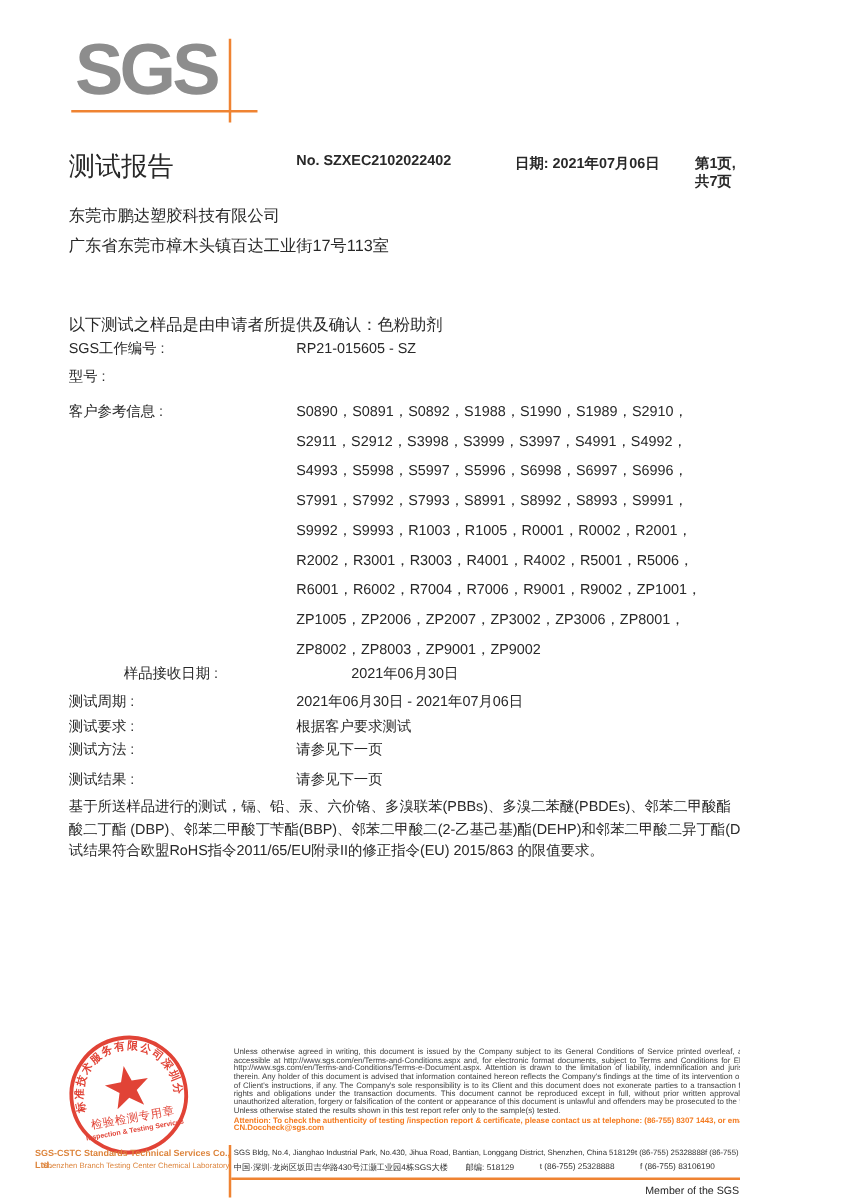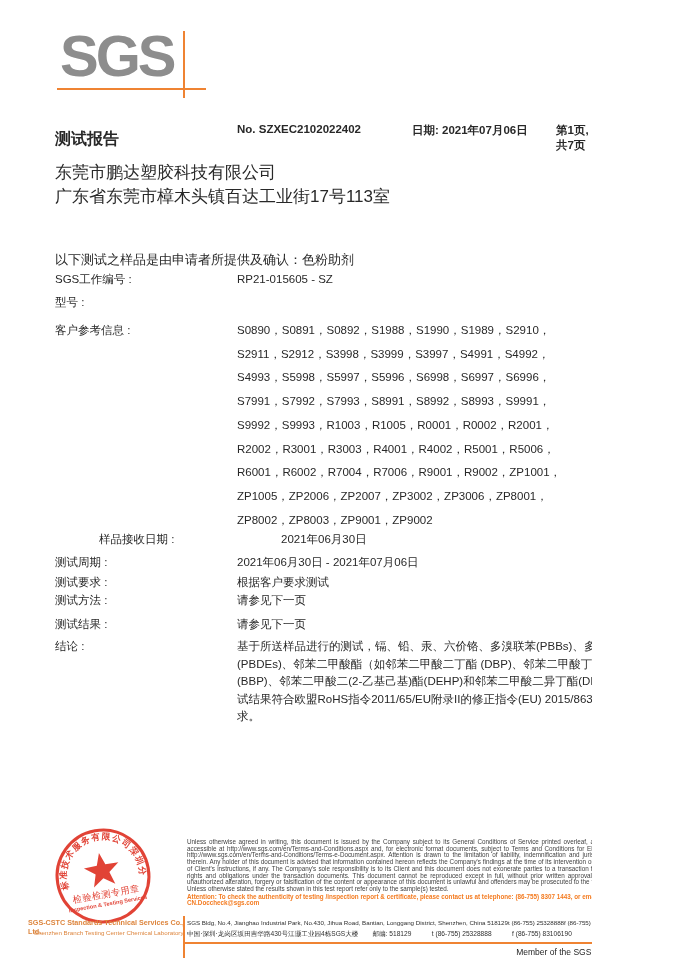--- a/index.html
+++ b/index.html
@@ -8,27 +8,27 @@
   body { font-family:"Liberation Sans","DejaVu Sans",sans-serif; }
   .page { position:relative; width:592px; height:959px; background:#ffffff; color:#282828; overflow:hidden; }
 
   
   .logo-text { position:absolute; left:60px; top:26px; font-size:58px; font-weight:bold;
                color:#8d8d8d; letter-spacing:-3px; line-height:60px; }
   .logo-hline { position:absolute; left:57px; top:88px; width:149px; height:2px; background:#ef8332; }
   .logo-vline { position:absolute; left:183px; top:31px; width:2px; height:67px; background:#ef8332; }
 
   
-  .hdr-title   { position:absolute; left:55px;  top:129px; font-size:16px;  font-weight:bold; }
+  .hdr-title   { position:absolute; left:55px;  top:119px; font-size:21px;  font-weight:normal; }
   .hdr-no      { position:absolute; left:237px; top:123px; font-size:11.5px; font-weight:bold; }
   .hdr-date    { position:absolute; left:412px; top:123px; font-size:11.5px; font-weight:bold; }
   .hdr-page    { position:absolute; left:556px; top:123px; font-size:11.5px; font-weight:bold; }
 
   
-  .company { position:absolute; left:55px; top:161px; font-size:17px; line-height:23.5px; }
+  .company { position:absolute; left:55px; top:161px; font-size:13px; line-height:23.5px; }
 
   
   .intro  { position:absolute; left:55px; top:251px; font-size:13px; }
   .fields { position:absolute; left:55px; top:272px; width:602px; }
   .frow   { display:flex; }
   .flabel { width:182px; flex:none; font-size:11.5px; line-height:15px; }
   .fvalue { font-size:11.5px; line-height:15px; white-space:pre-line; flex:1; }
   .r2 { margin-top:8px; }
   .r3 { margin-top:9px; }
   .r3 .flabel, .r3 .fvalue { line-height:23.7px; }
@@ -118,21 +118,20 @@
     </div>
     <div class="frow r7">
       <div class="flabel">测试方法 :</div>
       <div class="fvalue">请参见下一页</div>
     </div>
     <div class="frow r8">
       <div class="flabel">测试结果 :</div>
       <div class="fvalue">请参见下一页</div>
     </div>
     <div class="frow r9">
-      <div class="flabel">结论 :</div>
       <div class="fvalue">基于所送样品进行的测试，镉、铅、汞、六价铬、多溴联苯(PBBs)、多溴二苯醚(PBDEs)、邻苯二甲酸酯（如邻苯二甲酸二丁酯 (DBP)、邻苯二甲酸丁苄酯(BBP)、邻苯二甲酸二(2-乙基己基)酯(DEHP)和邻苯二甲酸二异丁酯(DIBP)）的测试结果符合欧盟RoHS指令2011/65/EU附录II的修正指令(EU) 2015/863 的限值要求。</div>
     </div>
   </div>
 
   <svg class="stamp" viewBox="0 0 200 200">
     <defs>
       <path id="ringPath" d="M 29.3,113.7 A 72,72 0 1 1 170.7,113.7"></path>
     </defs>
     <circle cx="100" cy="100" r="90" fill="none" stroke="#df3426" stroke-width="6"></circle>
     <text font-size="17" font-weight="bold" fill="#df3426" letter-spacing="2.5" text-anchor="middle">

